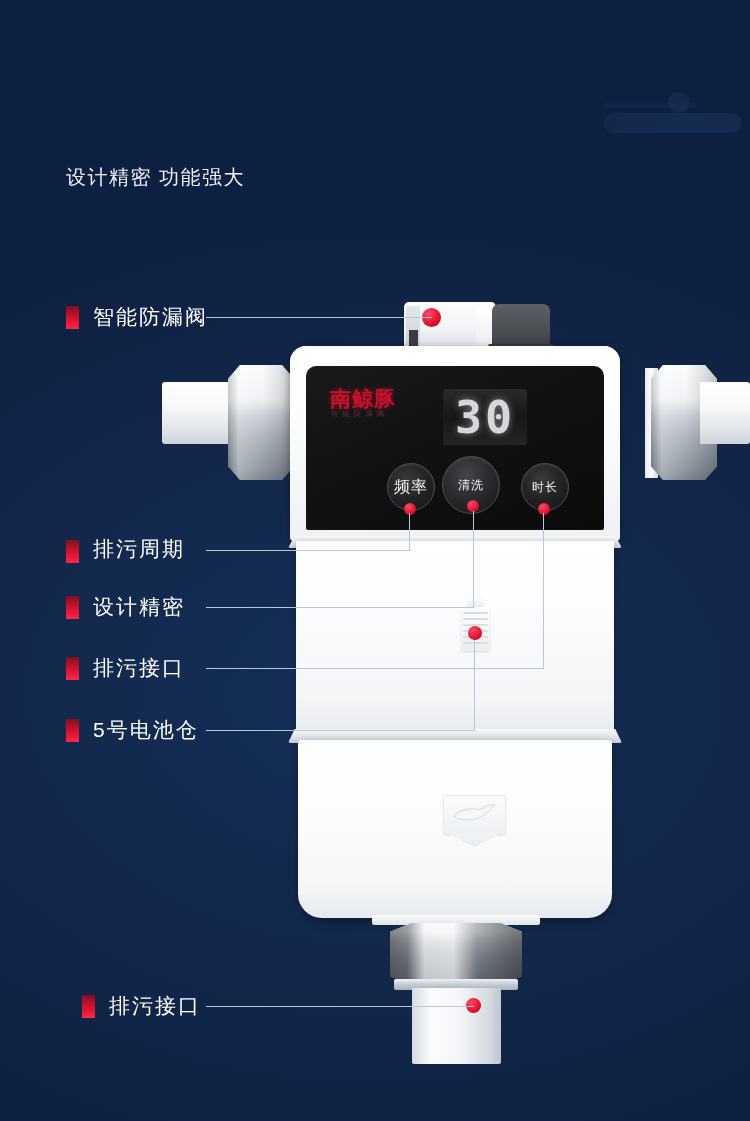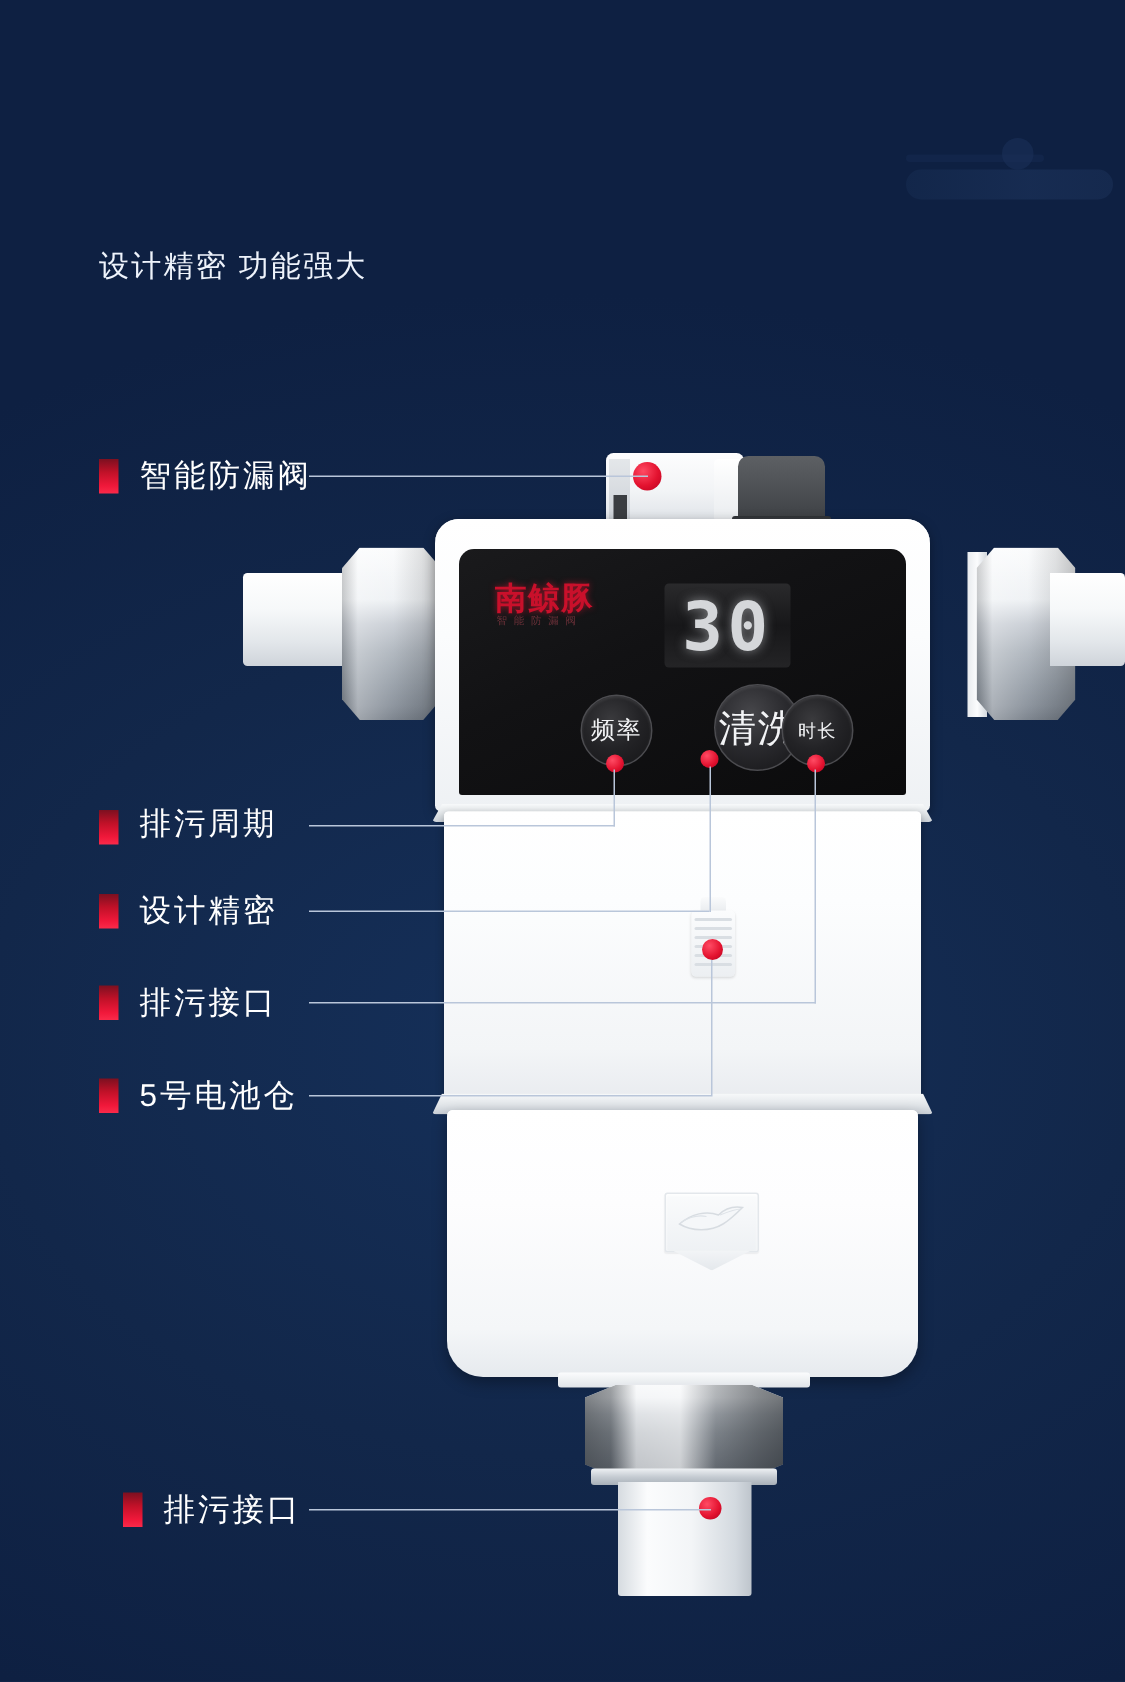--- a/index.html
+++ b/index.html
@@ -161,21 +161,21 @@
   .btn {
     position:absolute;
     border-radius:50%;
     background:radial-gradient(circle at 42% 34%,#3a3a3d 0%,#232326 48%,#151517 100%);
     border:1px solid #4c4c50;
     display:flex; align-items:center; justify-content:center;
     color:#f3f4f6; letter-spacing:1px;
     box-shadow:inset 0 1px 2px rgba(255,255,255,.10);
   }
   .btn-freq  { left:387px; top:463px; width:48px; height:48px; font-size:16px; }
-  .btn-wash  { left:476px; top:456px; width:58px; height:58px; font-size:25px;
+  .btn-wash  { left:442px; top:456px; width:58px; height:58px; font-size:12px;
                background:radial-gradient(circle at 42% 32%,#46464a 0%,#2a2a2e 48%,#151517 100%); }
   .btn-time  { left:521px; top:463px; width:48px; height:48px; font-size:12px; }
 
   .btn-dot {
     position:absolute; width:12px; height:12px; border-radius:50%;
     background:radial-gradient(circle at 36% 32%,#ff4b64 0%,#e3122f 58%,#b00020 100%);
   }
   .dot-freq { left:404px; top:503px; }
   .dot-wash { left:467px; top:500px; }
   .dot-time { left:538px; top:503px; }

